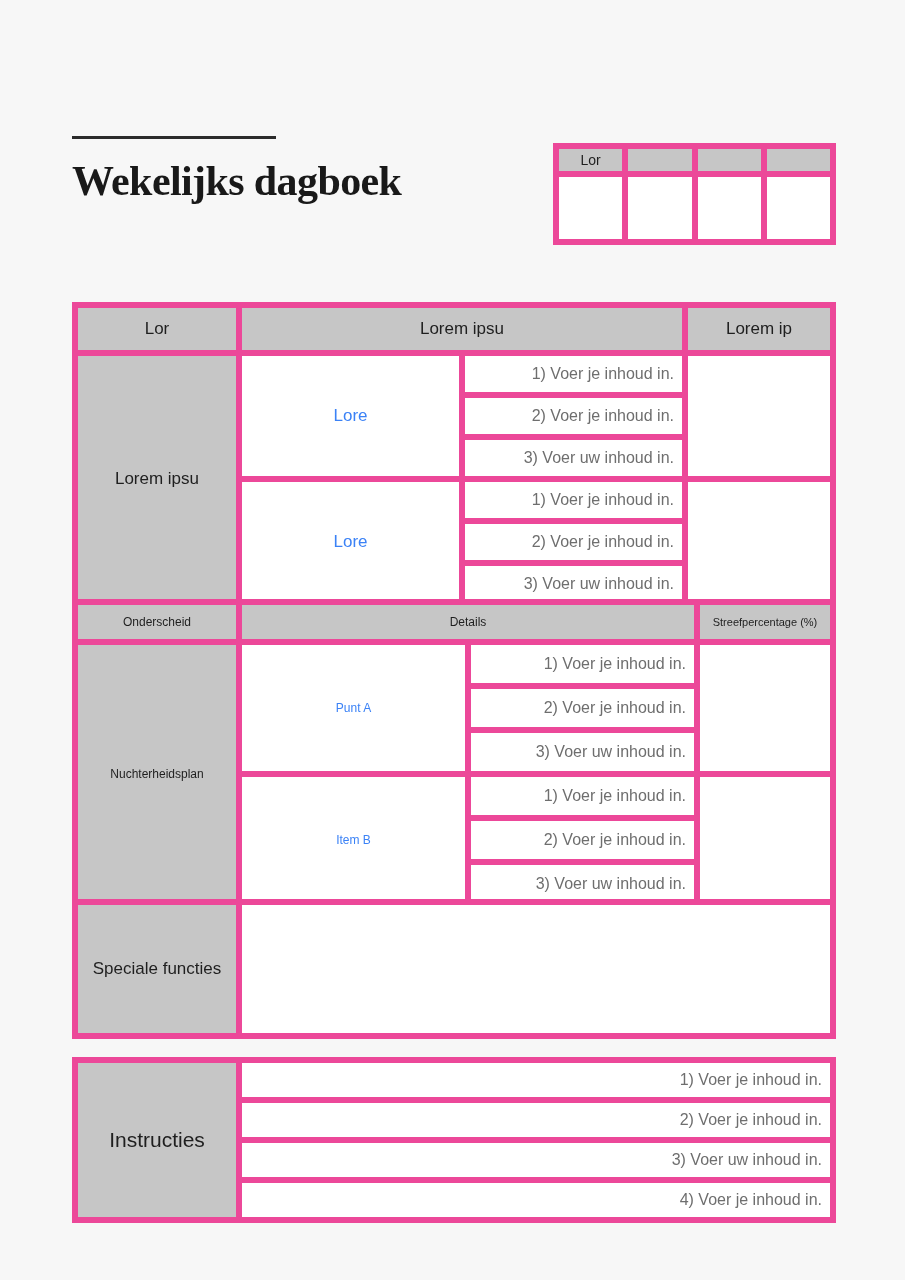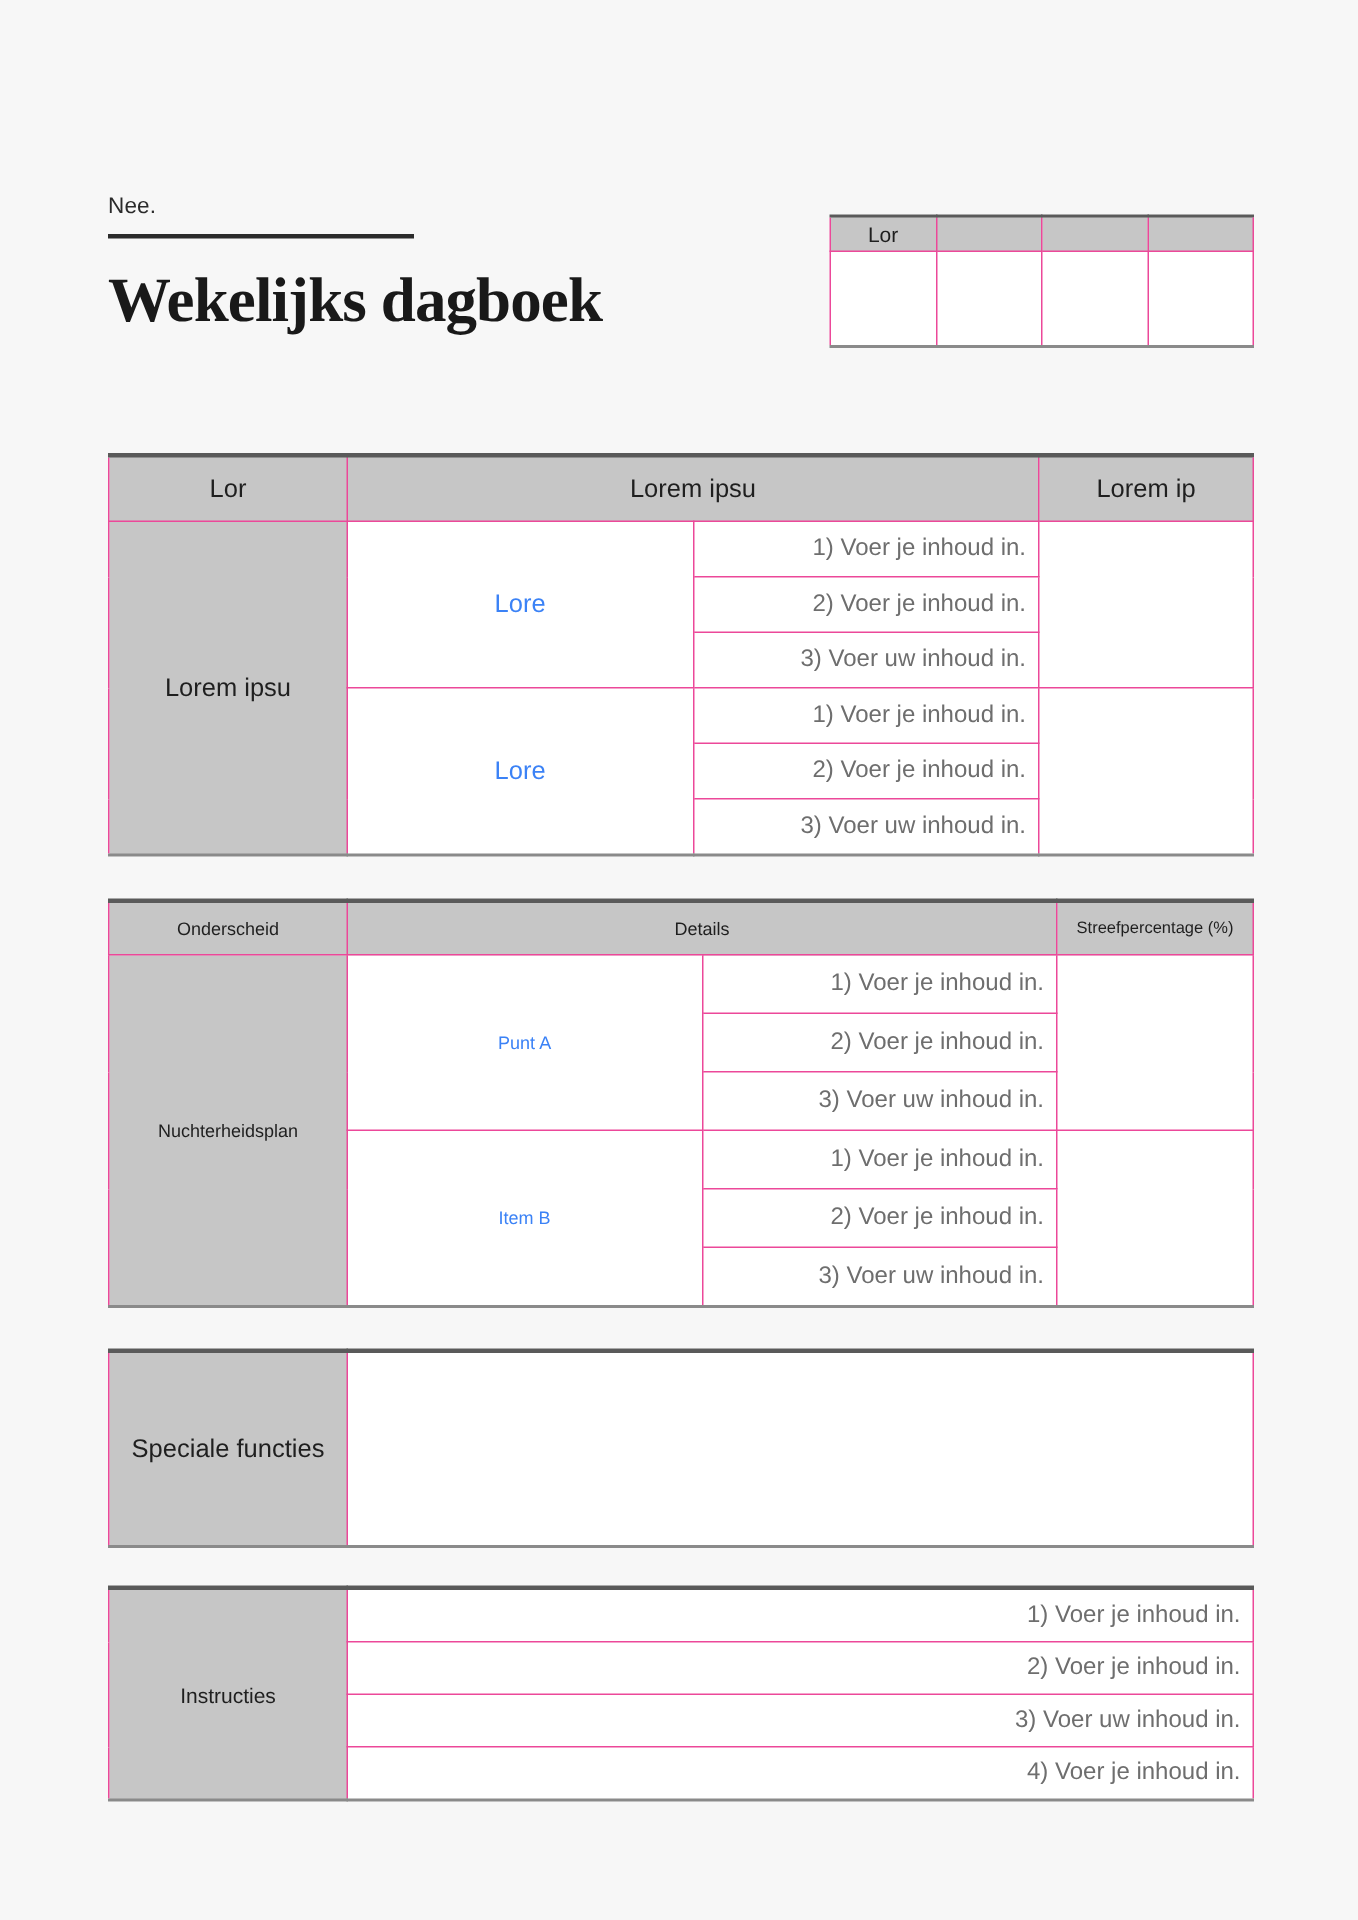--- a/index.html
+++ b/index.html
@@ -53,21 +53,21 @@
     border-collapse: collapse;
     border-spacing: 0;
     background: #ffffff;
     table-layout: fixed;
     border-top: 3px solid #5a5a5a;
     border-left: 1px solid #8a8a8a;
     border-right: 1px solid #8a8a8a;
     border-bottom: 2px solid #8a8a8a;
   }
   .tbl td, .tbl th {
-    border: 1px solid #ec4899;
+    border: 6px solid #ec4899;
     padding: 0 8px;
     font-weight: normal;
     vertical-align: middle;
   }
   .hdr {
     background: #c6c6c6;
     text-align: center;
     color: #1f1f1f;
   }
   .shade {
@@ -136,28 +136,27 @@
   }
   #table-special .shade { font-size: 17px; height: 128px; }
   #table-special .blank { height: 128px; }
 
   
   #table-instructions {
     left: 72px;
     top: 1057px;
     width: 764px;
   }
-  #table-instructions .shade { font-size: 14px; margin-left: 43px; }
+  #table-instructions .shade { font-size: 21px; margin-left: 43px; }
   #table-instructions .content-cell { height: 34px; }
 </style>
 </head>
 <body>
 
 <div id="doc-header">
-  <div id="doc-eyebrow">Nee.</div>
   <div id="doc-eyebrow-rule"></div>
   <h1 id="doc-title">Wekelijks dagboek</h1>
 </div>
 
 <table class="tbl" id="mini-table">
   <tbody>
       <tr>
     <th class="hdr" style="width:25%">Lor</th>
     <th class="hdr" style="width:25%"></th>
     <th class="hdr" style="width:25%"></th>

